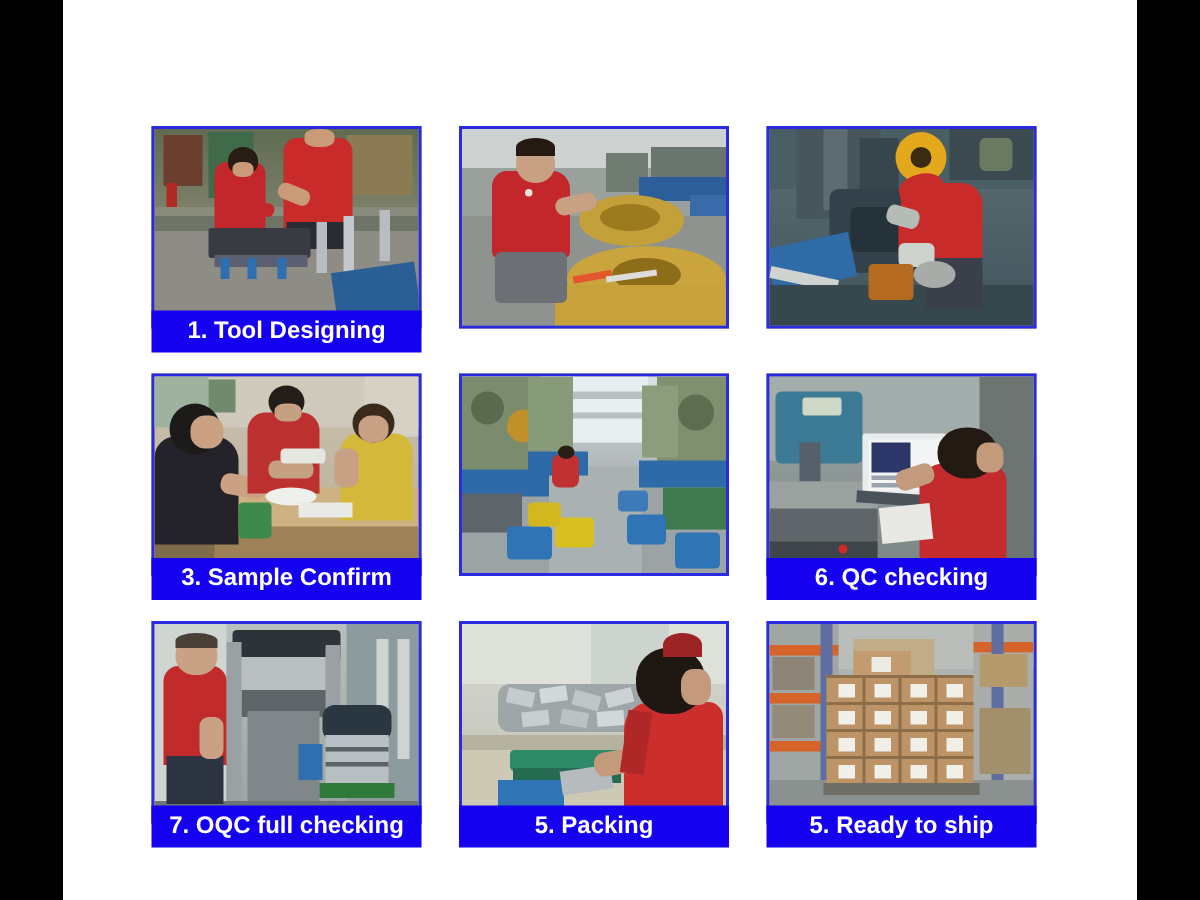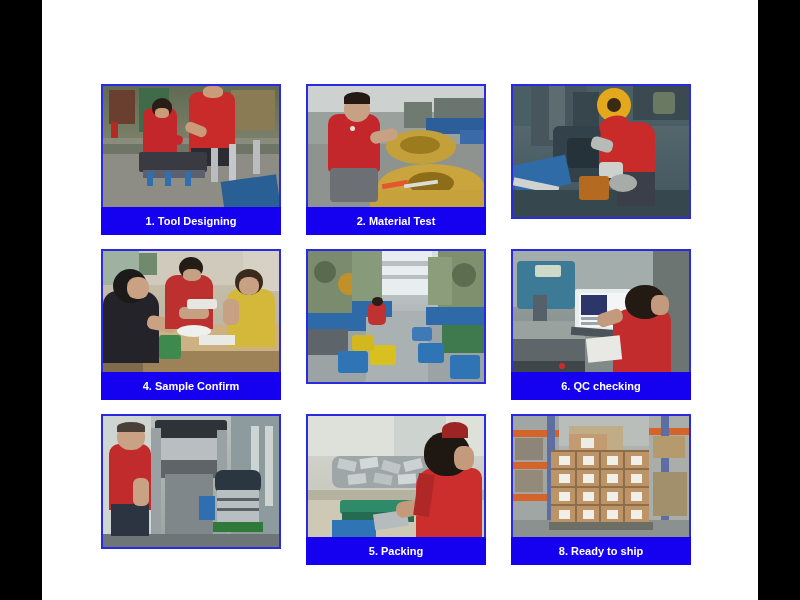--- a/index.html
+++ b/index.html
@@ -69,21 +69,21 @@
   }
   .scene{position:absolute;left:0;top:0;width:100%;height:100%;}
   .p{position:absolute;}
 
   .caption{
     position:absolute;
     left:0;bottom:-16px;
     width:180px;height:28px;
     background:#1500f0;
     color:#ffffff;
-    font-size:11px;
+    font-size:16px;
     font-weight:bold;
     line-height:28px;
     text-align:center;
     white-space:nowrap;
     box-sizing:border-box;
   }
   .caption.overflow{overflow:visible;}
 
   
   .bar{position:absolute;top:0;height:600px;background:#000;}
@@ -159,21 +159,20 @@
           <div class="p" style="left:36px;top:10px;width:26px;height:26px;background:#c8a083;border-radius:48%;"></div>
           <div class="p" style="left:36px;top:6px;width:26px;height:12px;background:#241a13;border-radius:50% 50% 0 0;"></div>
           <div class="p" style="left:62px;top:44px;width:28px;height:12px;background:#c8a083;transform:rotate(-12deg);border-radius:6px;"></div>
           <div class="p" style="left:22px;top:82px;width:48px;height:34px;background:#6c6f74;border-radius:4px;"></div>
           <div class="p" style="left:42px;top:40px;width:5px;height:5px;background:#e8e2d8;border-radius:50%;"></div>
 
           <div class="p" style="left:74px;top:96px;width:26px;height:5px;background:#e4572e;transform:rotate(-10deg);"></div>
           <div class="p" style="left:96px;top:96px;width:34px;height:4px;background:#dcdcd8;transform:rotate(-8deg);"></div>
         </div>
       </div>
-      <div class="caption">2. Material Test</div>
     </div>
 
     <div class="cell r0 c2">
       <div class="photo">
         <div class="scene">
           <div class="p" style="left:0;top:0;width:176px;height:131px;background:linear-gradient(#5d6f74,#41545c);"></div>
           <div class="p" style="left:0;top:0;width:176px;height:40px;background:#4a5e66;"></div>
           <div class="p" style="left:18px;top:0;width:56px;height:60px;background:#46565c;"></div>
           <div class="p" style="left:36px;top:0;width:16px;height:54px;background:#5c6c70;"></div>
           <div class="p" style="left:60px;top:6px;width:26px;height:40px;background:#37464c;"></div>
@@ -228,21 +227,21 @@
           <div class="p" style="left:132px;top:18px;width:28px;height:26px;background:#3a2a1c;border-radius:50%;"></div>
           <div class="p" style="left:136px;top:26px;width:20px;height:18px;background:#c8a083;border-radius:44%;"></div>
           <div class="p" style="left:120px;top:48px;width:16px;height:26px;background:#c8a083;border-radius:6px;"></div>
 
           <div class="p" style="left:74px;top:74px;width:34px;height:12px;background:#eef0ee;border-radius:50%;"></div>
           <div class="p" style="left:56px;top:84px;width:22px;height:24px;background:#3d8a4c;border-radius:3px;"></div>
           <div class="p" style="left:96px;top:84px;width:36px;height:10px;background:#e9eae6;"></div>
           <div class="p" style="left:84px;top:48px;width:30px;height:10px;background:#e6e7e2;border-radius:3px;"></div>
         </div>
       </div>
-      <div class="caption">4. Sample Confirm</div>
+      <div class="caption">3. Sample Confirm</div>
     </div>
 
     <div class="cell r1 c1">
       <div class="photo">
         <div class="scene">
           <div class="p" style="left:0;top:0;width:176px;height:131px;background:linear-gradient(#cfd6d8,#8e9698);"></div>
           <div class="p" style="left:0;top:0;width:176px;height:44px;background:#d7dde0;"></div>
           <div class="p" style="left:52px;top:0px;width:72px;height:44px;background:#e8edef;"></div>
           <div class="p" style="left:30px;top:10px;width:116px;height:5px;background:#b7bfc2;"></div>
           <div class="p" style="left:30px;top:24px;width:116px;height:4px;background:#b7bfc2;"></div>
@@ -332,20 +331,21 @@
           <div class="p" style="left:30px;top:62px;width:16px;height:28px;background:#c9a285;border-radius:6px;"></div>
 
           <div class="p" style="left:112px;top:54px;width:46px;height:24px;background:#2a3640;border-radius:8px;"></div>
           <div class="p" style="left:114px;top:74px;width:42px;height:36px;background:#b8bfc2;"></div>
           <div class="p" style="left:114px;top:82px;width:42px;height:3px;background:#5a6266;"></div>
           <div class="p" style="left:114px;top:92px;width:42px;height:3px;background:#5a6266;"></div>
           <div class="p" style="left:110px;top:106px;width:50px;height:10px;background:#2f7a3a;"></div>
           <div class="p" style="left:96px;top:80px;width:16px;height:24px;background:#2f6fb0;"></div>
         </div>
       </div>
+      <div class="caption overflow">7. OQC full checking</div>
     </div>
 
     <div class="cell r2 c1">
       <div class="photo">
         <div class="scene">
           <div class="p" style="left:0;top:0;width:176px;height:131px;background:linear-gradient(#d6d8d2,#c0bfb2);"></div>
           <div class="p" style="left:0;top:0;width:176px;height:40px;background:#dee0da;"></div>
           <div class="p" style="left:86px;top:0px;width:52px;height:46px;background:#cdd3cf;"></div>
           <div class="p" style="left:0;top:80px;width:176px;height:51px;background:#cdc9b4;"></div>
           <div class="p" style="left:0;top:74px;width:176px;height:10px;background:#b6b2a0;"></div>
@@ -418,20 +418,20 @@
           <div class="p" style="left:70px;top:76px;width:11px;height:9px;background:#f0efe8;"></div>
           <div class="p" style="left:94px;top:76px;width:11px;height:9px;background:#f0efe8;"></div>
           <div class="p" style="left:118px;top:76px;width:11px;height:9px;background:#f0efe8;"></div>
           <div class="p" style="left:46px;top:94px;width:11px;height:9px;background:#f0efe8;"></div>
           <div class="p" style="left:70px;top:94px;width:11px;height:9px;background:#f0efe8;"></div>
           <div class="p" style="left:94px;top:94px;width:11px;height:9px;background:#f0efe8;"></div>
           <div class="p" style="left:118px;top:94px;width:11px;height:9px;background:#f0efe8;"></div>
           <div class="p" style="left:36px;top:106px;width:104px;height:8px;background:#6d6f66;"></div>
         </div>
       </div>
-      <div class="caption">8. Ready to ship</div>
+      <div class="caption">5. Ready to ship</div>
     </div>
 
   </div>
 
   <div class="bar l"></div>
   <div class="bar r"></div>
 </div>
 
 </body></html>

